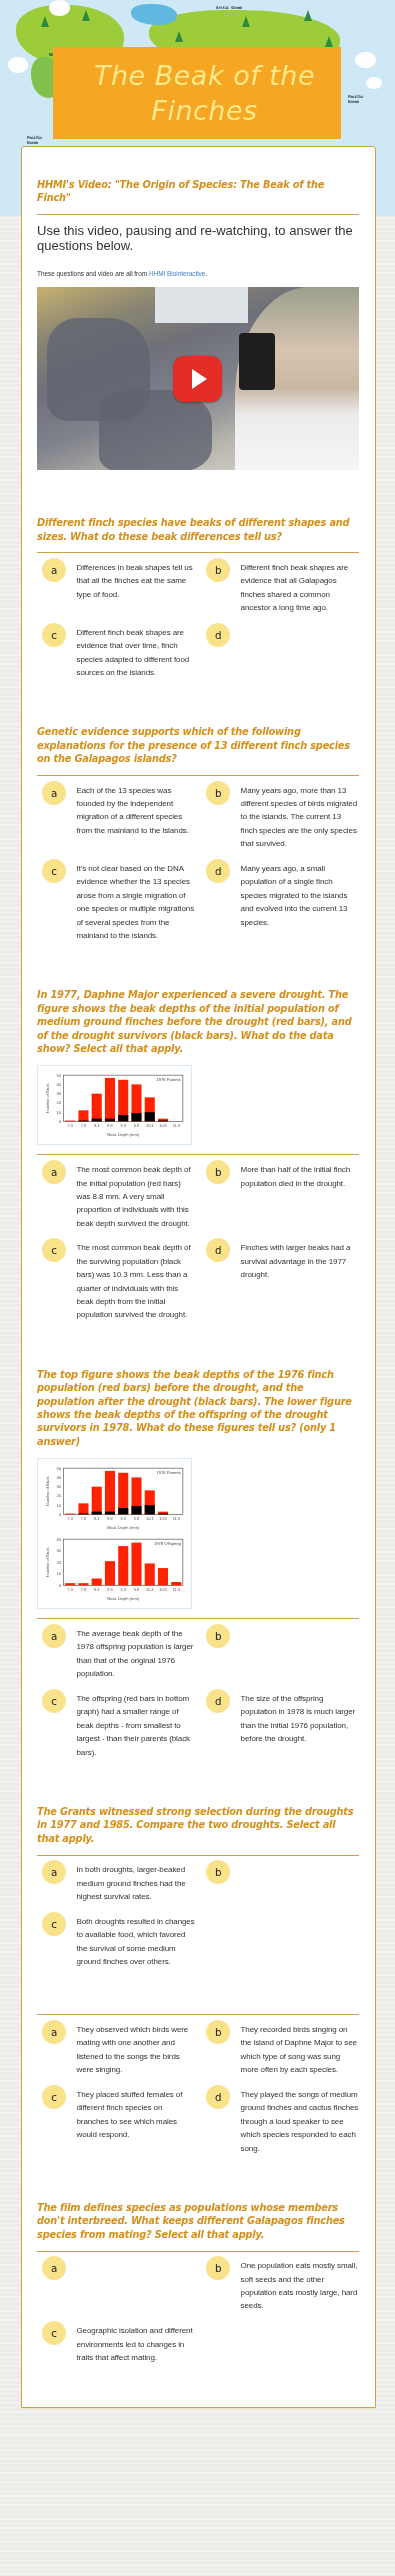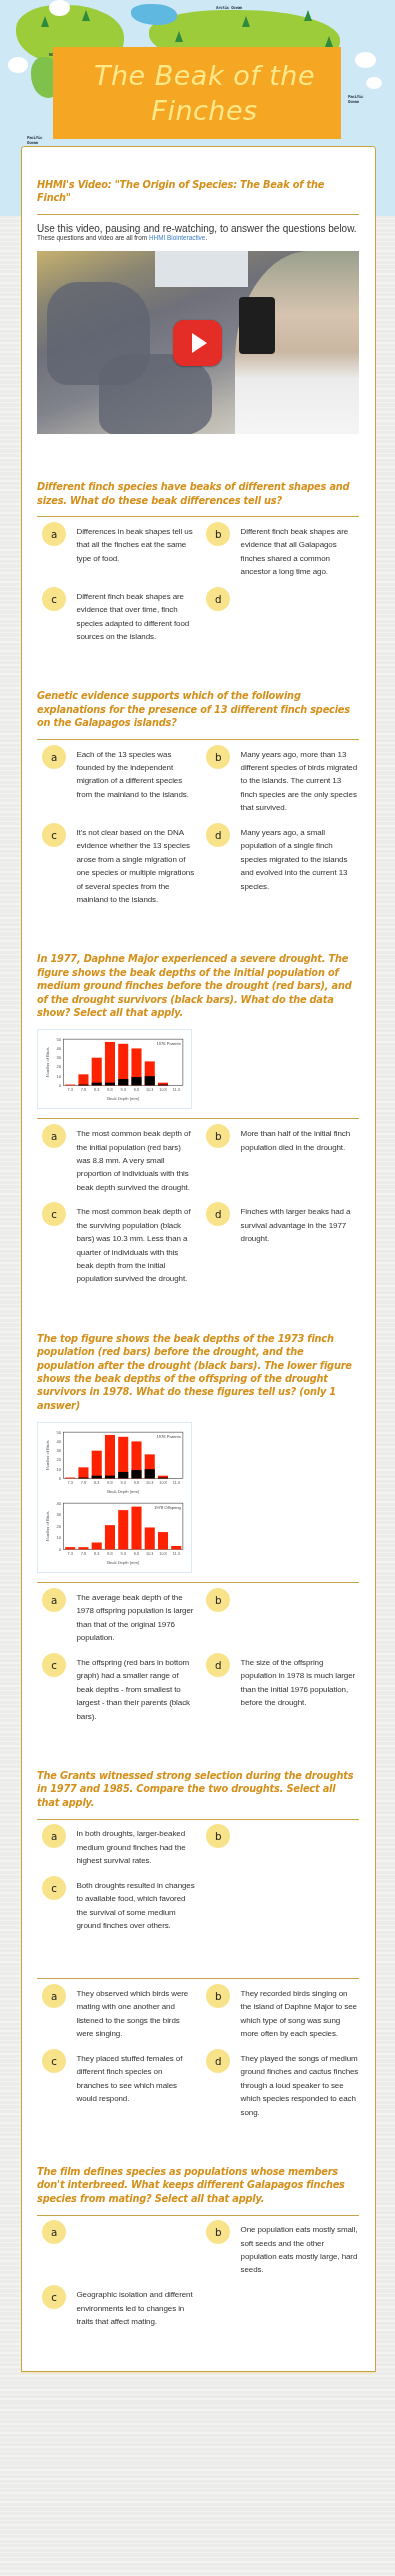--- a/index.html
+++ b/index.html
@@ -47,21 +47,21 @@
   .section:last-child { margin-bottom: 12px; }
   .q-title {
     font-family: "DejaVu Sans", sans-serif;
     font-style: italic;
     color: #d4901a;
     font-size: 9.8px;
     line-height: 13.4px;
     letter-spacing: -0.2px;
   }
   .divider { height: 0.5px; background: #c9a24a; margin: 9.3px 0 8.2px 0; }
-  .intro { font-size: 10px; color: #333; margin-bottom: 0; }
+  .intro { font-size: 13px; color: #333; margin-bottom: 17px; }
   .small { font-size: 6.4px; color: #333; margin-bottom: 10.3px; }
   .small a { color: #3b7dc4; text-decoration: none; }
   .video {
     position: relative; width: 100%; height: 183px;
     background: linear-gradient(160deg, #c7b16e 0%, #8b8672 18%, #6f7079 35%, #81838c 55%, #b9b6ae 75%, #e6e3dd 100%);
     overflow: hidden;
   }
   .video .sky { position:absolute; left:118px; top:0; width:93px; height:36px; background:#dde3e6; }
   .video .rock { position:absolute; background:#5f6470; border-radius: 30% 40% 30% 20%; opacity:.8; }
   .video .person { position:absolute; right:0; top:0; width:124px; height:183px; background: linear-gradient(180deg,#9aa08d 0%,#d7c4b0 35%,#c9b7a2 55%,#ececec 70%,#f5f5f5 100%); border-radius: 60% 0 0 0; }
@@ -243,21 +243,21 @@
           <span class="answer-text">The most common beak depth of the surviving population (black bars) was 10.3 mm. Less than a quarter of individuals with this beak depth from the initial population survived the drought.</span>
         </div>
       <div class="answer">
           <span class="letter">d</span>
           <span class="answer-text">Finches with larger beaks had a survival advantage in the 1977 drought.</span>
         </div>
     </div>
   </div>
 
   <div class="section">
-    <h2 class="q-title">The top figure shows the beak depths of the 1973 finch population (red bars) before the drought, and the population after the drought (black bars). The lower figure shows the beak depths of the offspring of the drought survivors in 1978. What do these figures tell us? (only 1 answer)</h2>
+    <h2 class="q-title">The top figure shows the beak depths of the 1976 finch population (red bars) before the drought, and the population after the drought (black bars). The lower figure shows the beak depths of the offspring of the drought survivors in 1978. What do these figures tell us? (only 1 answer)</h2>
     <div class="figure">
       <div class="chart">
           <svg width="144" height="67" viewBox="0 0 280 130">
             <rect x="40" y="6" width="232" height="90" fill="#fff" stroke="#444" stroke-width="1.2"></rect>
             <text x="35" y="99" font-size="8" text-anchor="end" fill="#555" font-family="Liberation Sans, sans-serif">0</text>
             <text x="35" y="81" font-size="8" text-anchor="end" fill="#555" font-family="Liberation Sans, sans-serif">10</text>
             <text x="35" y="63" font-size="8" text-anchor="end" fill="#555" font-family="Liberation Sans, sans-serif">20</text>
             <text x="35" y="45" font-size="8" text-anchor="end" fill="#555" font-family="Liberation Sans, sans-serif">30</text>
             <text x="35" y="27" font-size="8" text-anchor="end" fill="#555" font-family="Liberation Sans, sans-serif">40</text>
             <text x="35" y="9" font-size="8" text-anchor="end" fill="#555" font-family="Liberation Sans, sans-serif">50</text>

